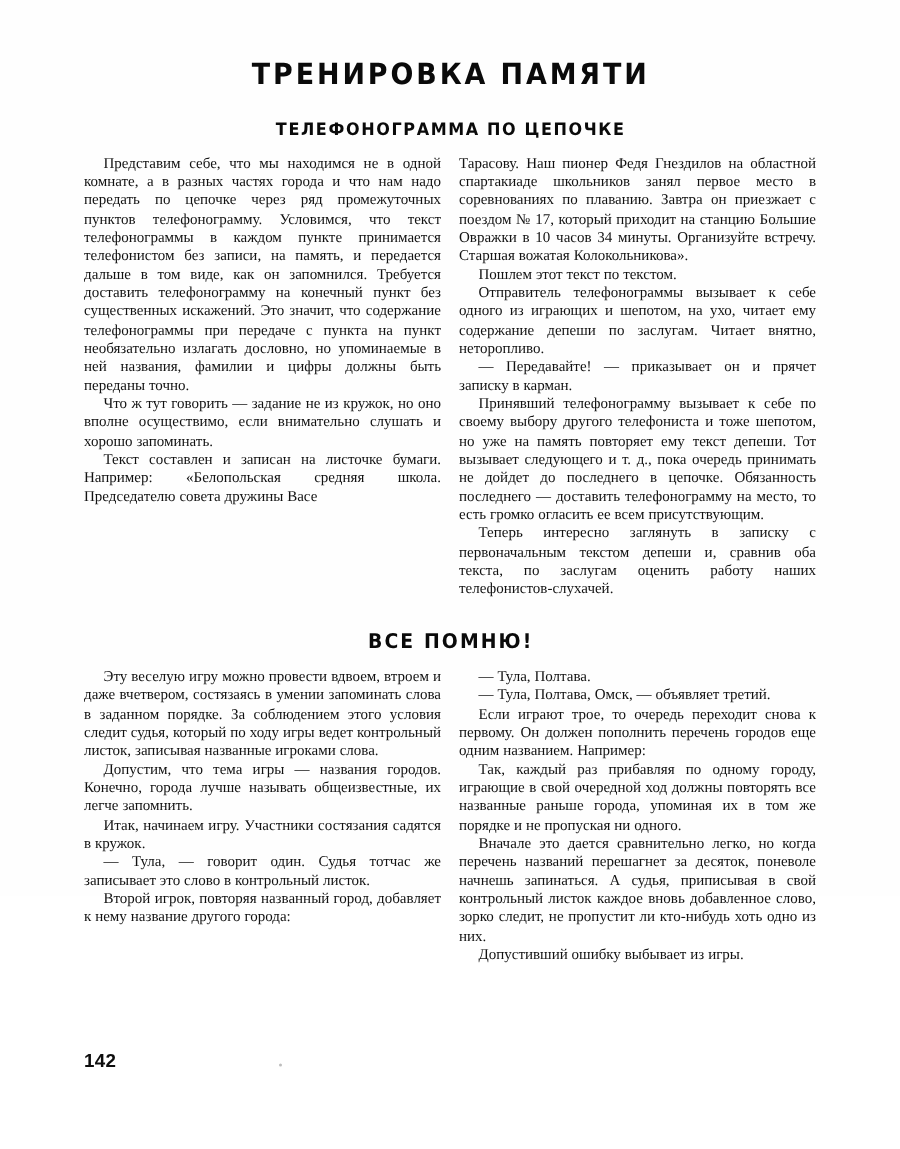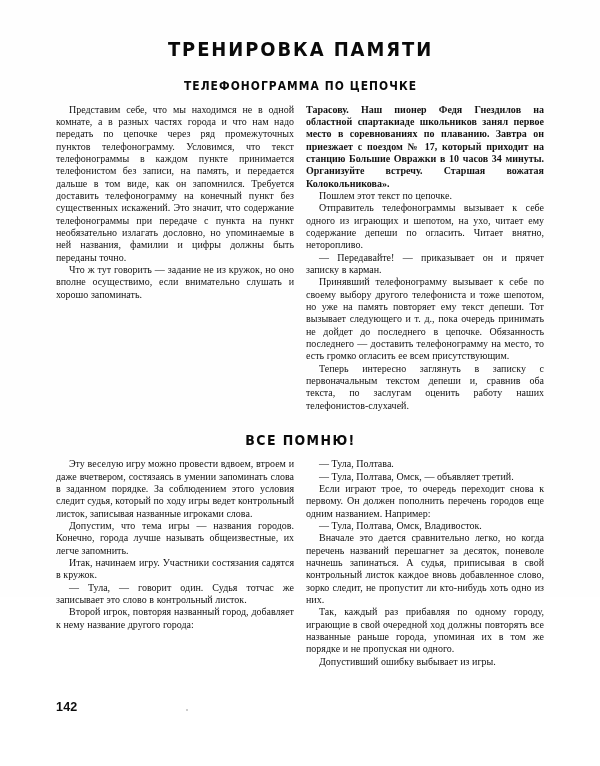--- a/index.html
+++ b/index.html
@@ -90,21 +90,20 @@
     line-height: 12.35px;
     text-align: justify;
     text-indent: 13px;
     text-justify: inter-word;
     word-spacing: 0.1px;
     hyphens: manual;
     color: #121212;
   }
   .para.noindent {
     text-indent: 0;
-    font-weight: bold;
   }
   .para.dash {
     text-indent: 13px;
   }
   .para + .para {
     margin-top: 0;
   }
 
   .block-1 { margin-top: 11px; }
 
@@ -137,25 +136,26 @@
   <div class="content">
 
     <h1 class="article-title">ТРЕНИРОВКА ПАМЯТИ</h1>
 
     <h2 class="section-title">ТЕЛЕФОНОГРАММА ПО ЦЕПОЧКЕ</h2>
 
     <div class="cols block-1">
       <div class="col">
         <p class="para">Представим себе, что мы находимся не в одной комнате, а в разных частях города и что нам надо передать по цепочке через ряд промежуточных пунктов телефонограмму. Условимся, что текст телефонограммы в каждом пункте принимается телефонистом без записи, на память, и передается дальше в том виде, как он запомнился. Требуется доставить телефонограмму на конечный пункт без существенных искажений. Это значит, что содержание телефонограммы при передаче с пункта на пункт необязательно излагать дословно, но упоминаемые в ней названия, фамилии и цифры должны быть переданы точно.</p>
         <p class="para">Что ж тут говорить — задание не из кружок, но оно вполне осуществимо, если внимательно слушать и хорошо запоминать.</p>
+        <p class="para">Текст составлен и записан на листочке бумаги. Например: «Белопольская средняя школа. Председателю совета дружины Васе</p>
       </div>
       <div class="col">
         <p class="para noindent">Тарасову. Наш пионер Федя Гнездилов на областной спартакиаде школьников занял первое место в соревнованиях по плаванию. Завтра он приезжает с поездом № 17, который приходит на станцию Большие Овражки в 10 часов 34 минуты. Организуйте встречу. Старшая вожатая Колокольникова».</p>
-        <p class="para">Пошлем этот текст по цепочке.</p>
-        <p class="para">Отправитель телефонограммы вызывает к себе одного из играющих и шепотом, на ухо, читает ему содержание депеши по огласить. Читает внятно, неторопливо.</p>
+        <p class="para">Пошлем этот текст по текстом.</p>
+        <p class="para">Отправитель телефонограммы вызывает к себе одного из играющих и шепотом, на ухо, читает ему содержание депеши по заслугам. Читает внятно, неторопливо.</p>
         <p class="para dash">— Передавайте! — приказывает он и прячет записку в карман.</p>
         <p class="para">Принявший телефонограмму вызывает к себе по своему выбору другого телефониста и тоже шепотом, но уже на память повторяет ему текст депеши. Тот вызывает следующего и т. д., пока очередь принимать не дойдет до последнего в цепочке. Обязанность последнего — доставить телефонограмму на место, то есть громко огласить ее всем присутствующим.</p>
         <p class="para">Теперь интересно заглянуть в записку с первоначальным текстом депеши и, сравнив оба текста, по заслугам оценить работу наших телефонистов-слухачей.</p>
       </div>
     </div>
 
     <div class="spacer-before-vsep"></div>
 
     <h2 class="section-title-2">ВСЕ ПОМНЮ!</h2>
 
@@ -164,23 +164,22 @@
         <p class="para">Эту веселую игру можно провести вдвоем, втроем и даже вчетвером, состязаясь в умении запоминать слова в заданном порядке. За соблюдением этого условия следит судья, который по ходу игры ведет контрольный листок, записывая названные игроками слова.</p>
         <p class="para">Допустим, что тема игры — названия городов. Конечно, города лучше называть общеизвестные, их легче запомнить.</p>
         <p class="para">Итак, начинаем игру. Участники состязания садятся в кружок.</p>
         <p class="para dash">— Тула, — говорит один. Судья тотчас же записывает это слово в контрольный листок.</p>
         <p class="para">Второй игрок, повторяя названный город, добавляет к нему название другого города:</p>
       </div>
       <div class="col">
         <p class="para dash">— Тула, Полтава.</p>
         <p class="para dash">— Тула, Полтава, Омск, — объявляет третий.</p>
         <p class="para">Если играют трое, то очередь переходит снова к первому. Он должен пополнить перечень городов еще одним названием. Например:</p>
-        <p class="para dash">— Тула, Полтава, Омск, Владивосток.</p>
+        <p class="para">Так, каждый раз прибавляя по одному городу, играющие в свой очередной ход должны повторять все названные раньше города, упоминая их в том же порядке и не пропуская ни одного.</p>
         <p class="para">Вначале это дается сравнительно легко, но когда перечень названий перешагнет за десяток, поневоле начнешь запинаться. А судья, приписывая в свой контрольный листок каждое вновь добавленное слово, зорко следит, не пропустит ли кто-нибудь хоть одно из них.</p>
-        <p class="para">Так, каждый раз прибавляя по одному городу, играющие в свой очередной ход должны повторять все названные раньше города, упоминая их в том же порядке и не пропуская ни одного.</p>
         <p class="para">Допустивший ошибку выбывает из игры.</p>
       </div>
     </div>
 
   </div>
 
   <div class="page-number">142</div>
 
   <span class="speck" style="left:186px; top:709px;"></span>
 </div>

